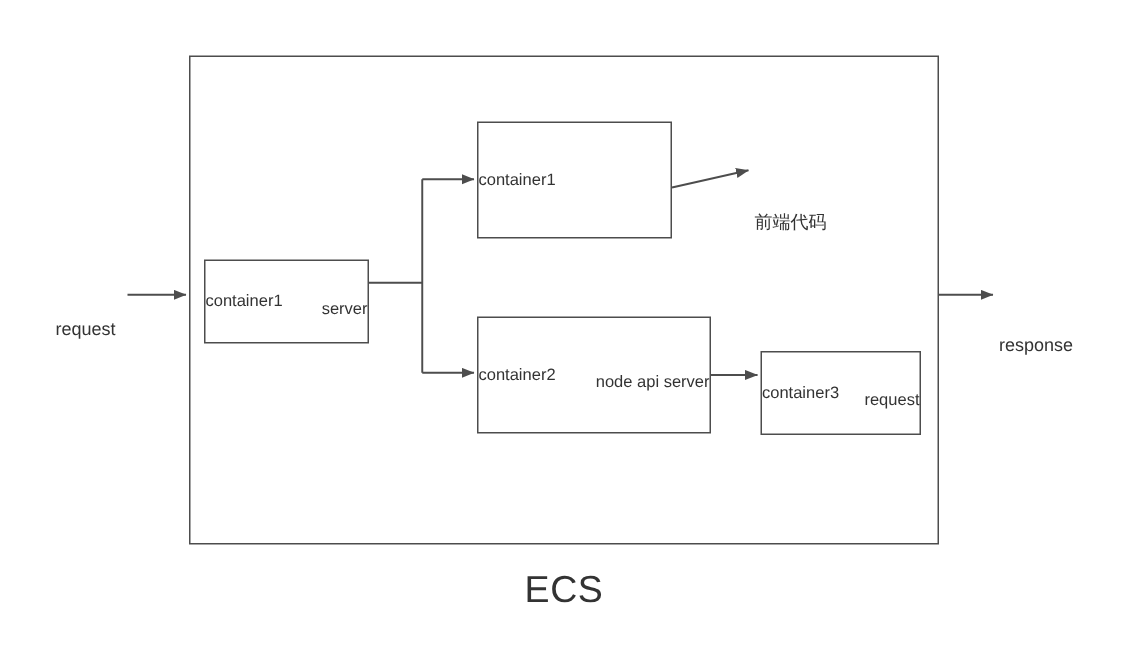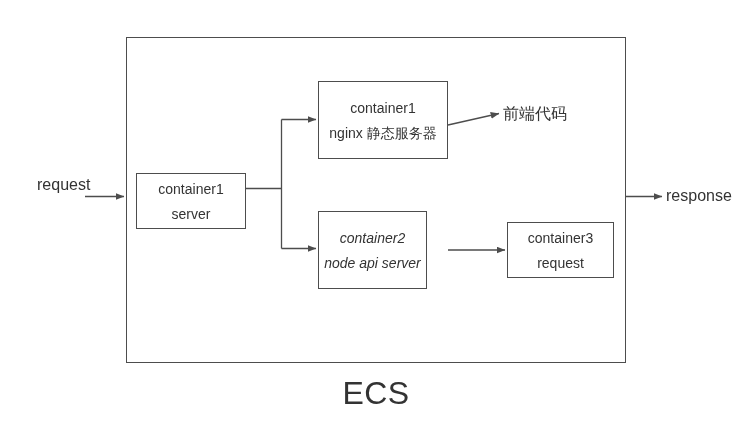--- a/index.html
+++ b/index.html
@@ -46,38 +46,37 @@
     box-sizing: border-box;
     background: transparent;
   }
 
   .ecs-caption {
     position: absolute;
     left: 126px;
     top: 378px;
     width: 500px;
     text-align: center;
-    font-size: 32px;
+    font-size: 25px;
     line-height: 30px;
     color: #333333;
     letter-spacing: 0.4px;
   }
 
   
   .node {
     position: absolute;
     box-sizing: border-box;
     border: 1.3px solid #4d4d4d;
     background: #ffffff;
     display: flex;
-    flex-direction: column;
     align-items: center;
-    justify-content: center;
+    justify-content: space-between;
     color: #333333;
-    font-size: 14px;
+    font-size: 11px;
   }
   .node .line1 { line-height: 16px; }
   .node .line2 { line-height: 16px; margin-top: 9px; }
 
   
   #node-nginx-entry {
     left: 136px;
     top: 173px;
     width: 110px;
     height: 56px;
@@ -86,39 +85,39 @@
   #node-nginx-static {
     left: 318px;
     top: 81px;
     width: 130px;
     height: 78px;
   }
   
   #node-api-server {
     left: 318px;
     top: 211px;
-    width: 109px;
+    width: 156px;
     height: 78px;
-    font-style: italic;
   }
   
   #node-mongodb {
     left: 507px;
-    top: 222px;
+    top: 234px;
     width: 107px;
     height: 56px;
   }
 
   
   .edge-label {
     position: absolute;
-    font-size: 16px;
+    font-size: 12px;
     line-height: 14px;
     color: #333333;
     white-space: nowrap;
+    margin-top: 34px;
   }
   #label-request  { left: 37px;  top: 178px; }
   #label-response { left: 666px; top: 189px; }
   #label-frontend-code { left: 503px; top: 107px; }
 </style>
 </head>
 <body>
 
 <div id="diagram-root">
 
@@ -168,21 +167,20 @@
     </g>
   </svg>
 
   <div class="node" id="node-nginx-entry">
     <span class="line1">container1</span>
     <span class="line2">server</span>
   </div>
 
   <div class="node" id="node-nginx-static">
     <span class="line1">container1</span>
-    <span class="line2">nginx 静态服务器</span>
   </div>
 
   <div class="node" id="node-api-server">
     <span class="line1">container2</span>
     <span class="line2">node api server</span>
   </div>
 
   <div class="node" id="node-mongodb">
     <span class="line1">container3</span>
     <span class="line2">request</span>

